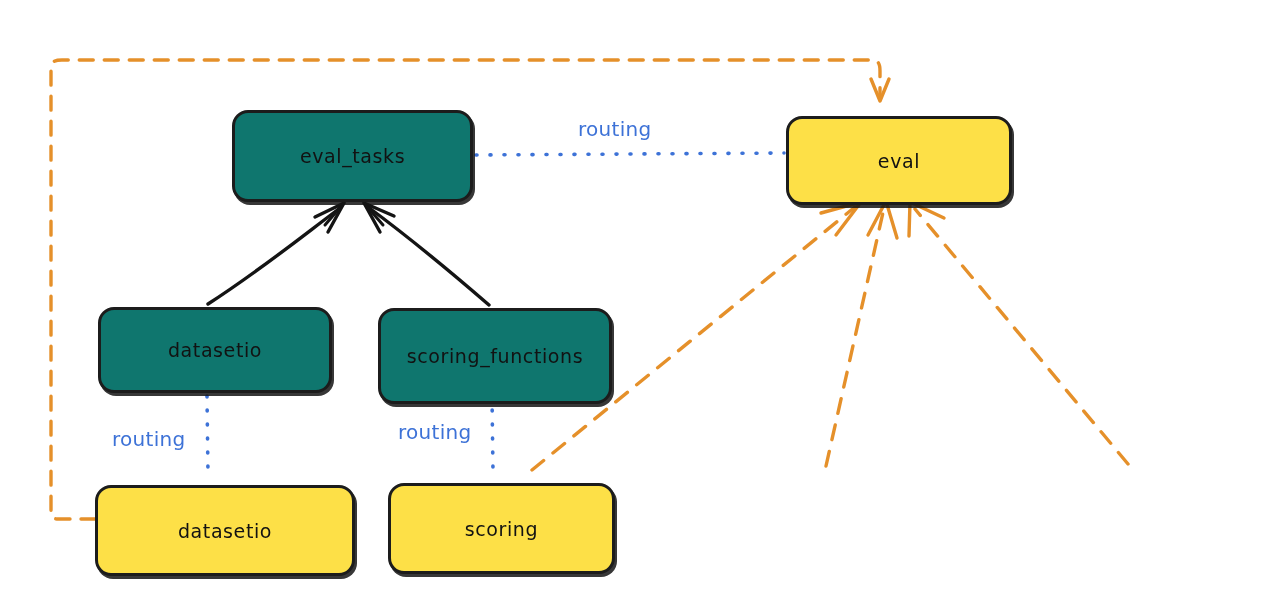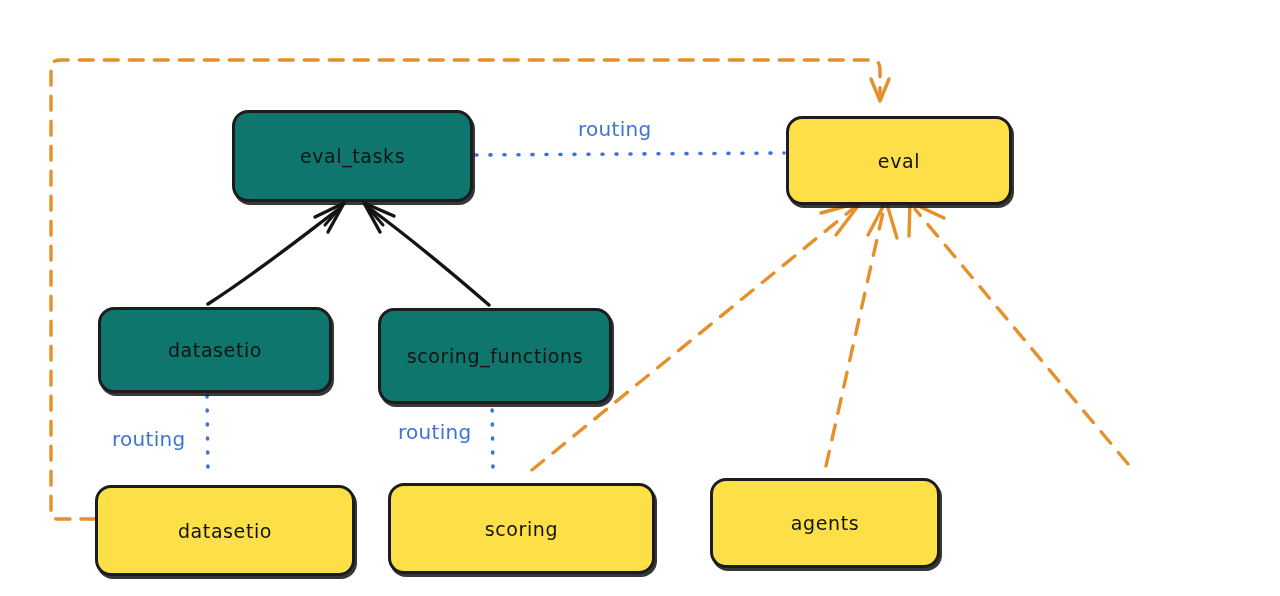--- a/index.html
+++ b/index.html
@@ -121,27 +121,24 @@
   </div>
 
   <div class="node api" style="left:378px; top:308px; width:234px; height:96px;">
     <span class="node-label">scoring_functions</span>
   </div>
 
   <div class="node provider" style="left:95px; top:477px; width:260px; height:91px;">
     <span class="node-label">datasetio</span>
   </div>
 
-  <div class="node provider" style="left:388px; top:475px; width:267px; height:91px;">
+  <div class="node provider" style="left:388px; top:475px; width:227px; height:91px;">
     <span class="node-label">scoring</span>
   </div>
 
-  <div class="node provider" style="left:710px; top:470px; width:230px; height:90px;">
-    <span class="node-label">agents</span>
-  </div>
 
 
   <span class="edge-label" style="left:578px; top:117px;">routing</span>
 
   <span class="edge-label" style="left:112px; top:427px;">routing</span>
 
   <span class="edge-label" style="left:398px; top:420px;">routing</span>
 
 </div>
 

